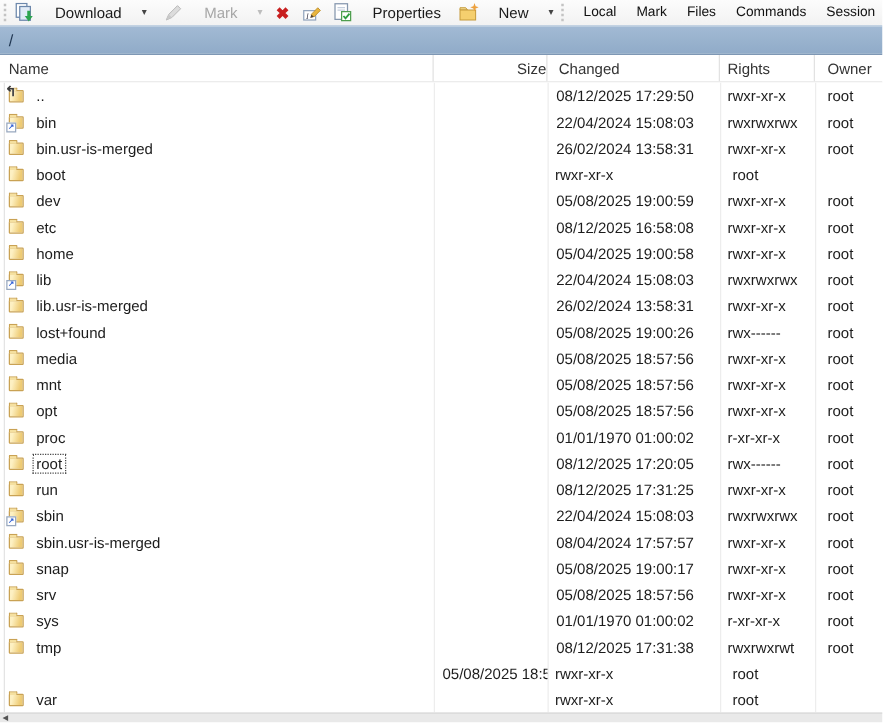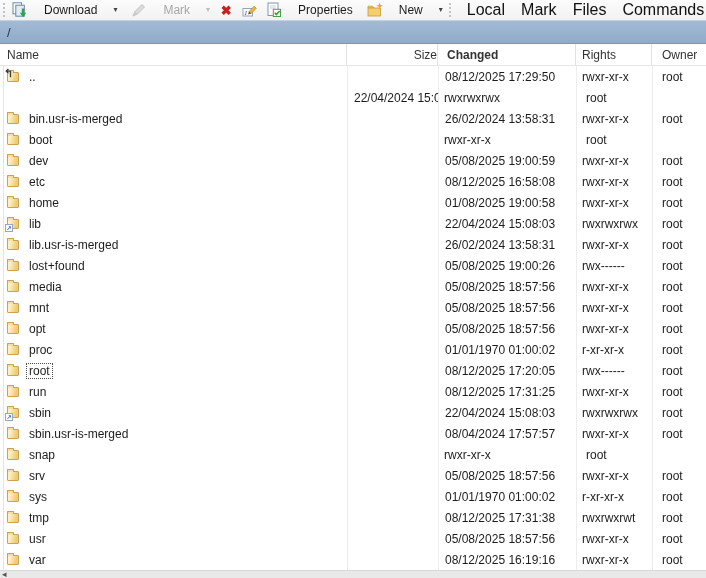--- a/index.html
+++ b/index.html
@@ -32,21 +32,21 @@
     padding: 1px 4px; border-radius: 2px; cursor: default;
   }
   .tb-btn .lbl { color: #1a1a1a; }
   .tb-btn.disabled .lbl { color: #a7a7a7; }
   .caret { font-size: 8px; color: #444; line-height: 1; }
   .tb-btn.disabled .caret { color: #bdbdbd; }
   .sep { width: 1px; height: 15px; background: #d9d9d9; margin: 0 3px; }
   .tb-icon { width: 16px; height: 16px; display: inline-block; flex: 0 0 16px; }
   .delete-x { color: #c81f1f; font-weight: bold; font-size: 13px; width: 16px; text-align: center; }
   .menubar { display: flex; margin-left: 5px; }
-  .menu-item { padding: 2px 8px; color: #111; font-size: 16px; }
+  .menu-item { padding: 2px 8px; color: #111; font-size: 11px; }
 
   
   .addressbar {
     height: 24px;
     background: linear-gradient(#a2bad4, #90abc8);
     border-top: 1px solid #c3d2e2;
     border-bottom: 1px solid #7e97b4;
     display: flex; align-items: center;
     padding-left: 7px;
     font-size: 13px;
@@ -58,21 +58,21 @@
     height: 22px;
     display: grid;
     grid-template-columns: 347px 91px 138px 76px 54px;
     background: #ffffff;
     border-bottom: 1px solid #e6e6e6;
     font-size: 12px; color: #333;
   }
   .hcell { display: flex; align-items: center; border-right: 1px solid #e2e2e2; overflow: hidden; text-align: right; }
   .hcell.name { padding-left: 7px; }
   .hcell.size { justify-content: flex-end; }
-  .hcell.changed { padding-left: 9px; font-weight: bold; }
+  .hcell.changed { padding-left: 9px; }
   .hcell.rights { padding-left: 6px; }
   .hcell.owner { padding-left: 10px; border-right: none; }
 
   
   .list { position: relative; height: 504px; background: #fff; overflow: hidden; }
   .vline { position: absolute; top: 0; bottom: 0; width: 1px; background: #ededed; }
   .vline.panel-edge { left: 3px; background: #e4e4e4; }
   .vline.c1 { left: 347px; }
   .vline.c2 { left: 438px; }
   .vline.c3 { left: 576px; }
@@ -250,20 +250,28 @@
 
       </span>
       <span class="name-label">..</span>
     </div>
     <div class="cell size"></div>
     <div class="cell changed">08/12/2025 17:29:50</div>
     <div class="cell rights">rwxr-xr-x</div>
     <div class="cell owner">root</div>
   </div>
         <div class="row">
+    <div class="cell name">
+      <span class="icon symlink">
+        <span class="body"></span>
+        <span class="arrow"></span>
+        <span class="link-overlay">↗</span>
+      </span>
+      <span class="name-label">bin</span>
+    </div>
     <div class="cell size"></div>
     <div class="cell changed">22/04/2024 15:08:03</div>
     <div class="cell rights">rwxrwxrwx</div>
     <div class="cell owner">root</div>
   </div>
         <div class="row">
     <div class="cell name">
       <span class="icon">
         <span class="body"></span>
         <span class="arrow"></span>
@@ -320,21 +328,21 @@
         <div class="row">
     <div class="cell name">
       <span class="icon">
         <span class="body"></span>
         <span class="arrow"></span>
         
       </span>
       <span class="name-label">home</span>
     </div>
     <div class="cell size"></div>
-    <div class="cell changed">01/08/2025 19:00:58</div>
+    <div class="cell changed">05/04/2025 19:00:58</div>
     <div class="cell rights">rwxr-xr-x</div>
     <div class="cell owner">root</div>
   </div>
         <div class="row">
     <div class="cell name">
       <span class="icon symlink">
         <span class="body"></span>
         <span class="arrow"></span>
         <span class="link-overlay">↗</span>
       </span>
@@ -488,20 +496,21 @@
         <div class="row">
     <div class="cell name">
       <span class="icon">
         <span class="body"></span>
         <span class="arrow"></span>
         
       </span>
       <span class="name-label">snap</span>
     </div>
     <div class="cell size"></div>
+    <div class="cell changed">05/08/2025 19:00:17</div>
     <div class="cell rights">rwxr-xr-x</div>
     <div class="cell owner">root</div>
   </div>
         <div class="row">
     <div class="cell name">
       <span class="icon">
         <span class="body"></span>
         <span class="arrow"></span>
         
       </span>
@@ -534,44 +543,35 @@
         
       </span>
       <span class="name-label">tmp</span>
     </div>
     <div class="cell size"></div>
     <div class="cell changed">08/12/2025 17:31:38</div>
     <div class="cell rights">rwxrwxrwt</div>
     <div class="cell owner">root</div>
   </div>
         <div class="row">
-    <div class="cell name">
-      <span class="icon">
-        <span class="body"></span>
-        <span class="arrow"></span>
-        
-      </span>
-      <span class="name-label">usr</span>
-    </div>
     <div class="cell size"></div>
     <div class="cell changed">05/08/2025 18:57:56</div>
     <div class="cell rights">rwxr-xr-x</div>
     <div class="cell owner">root</div>
   </div>
         <div class="row">
     <div class="cell name">
       <span class="icon">
         <span class="body"></span>
         <span class="arrow"></span>
         
       </span>
       <span class="name-label">var</span>
     </div>
     <div class="cell size"></div>
-    <div class="cell changed">08/12/2025 16:19:16</div>
     <div class="cell rights">rwxr-xr-x</div>
     <div class="cell owner">root</div>
   </div>
       </div>
   </div>
 
   <div class="hscroll">
     <span class="left-arrow">◂</span>
   </div>
 

